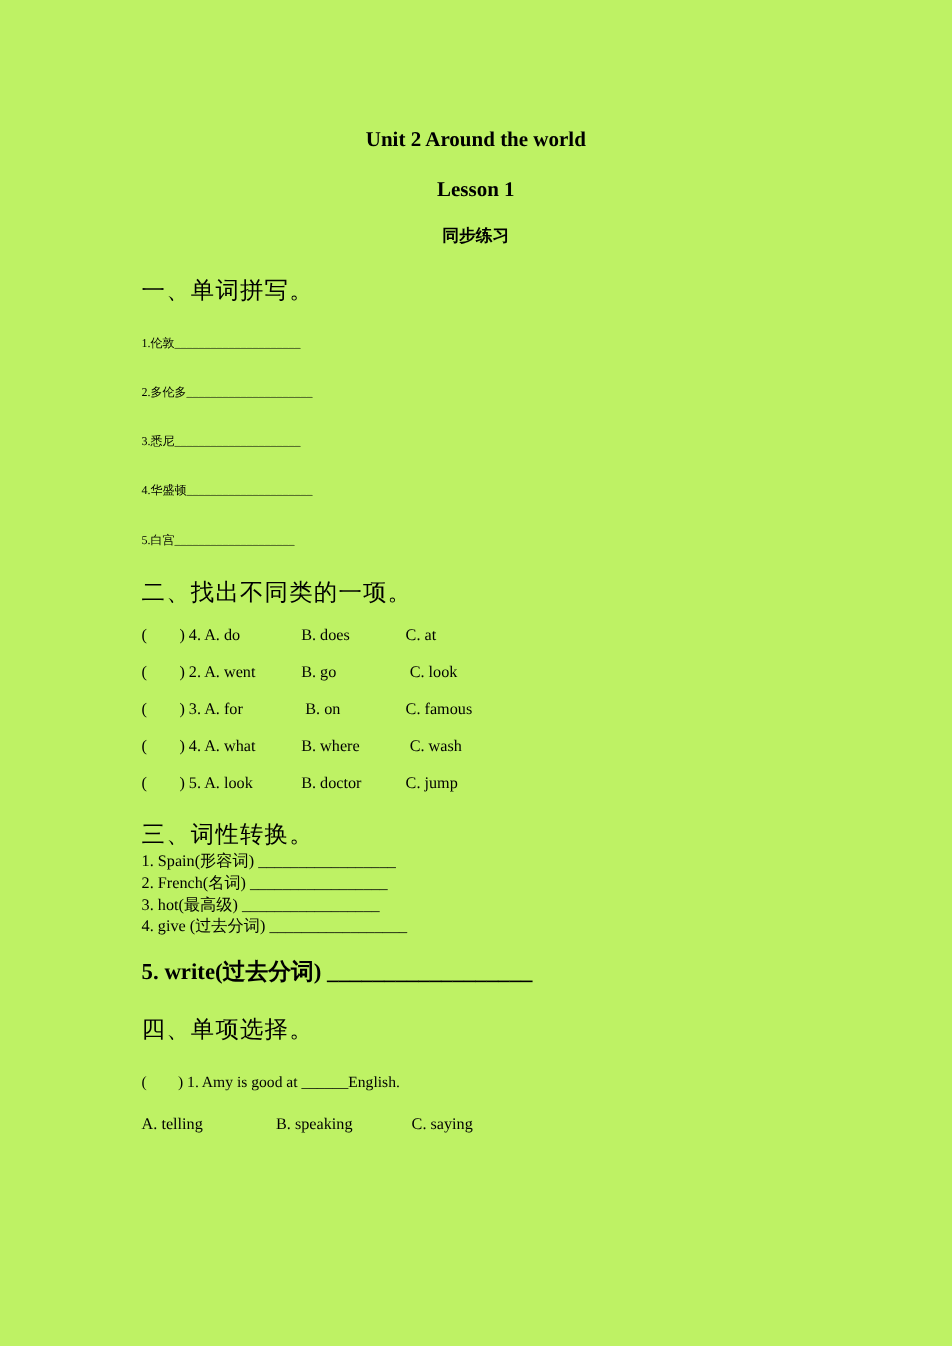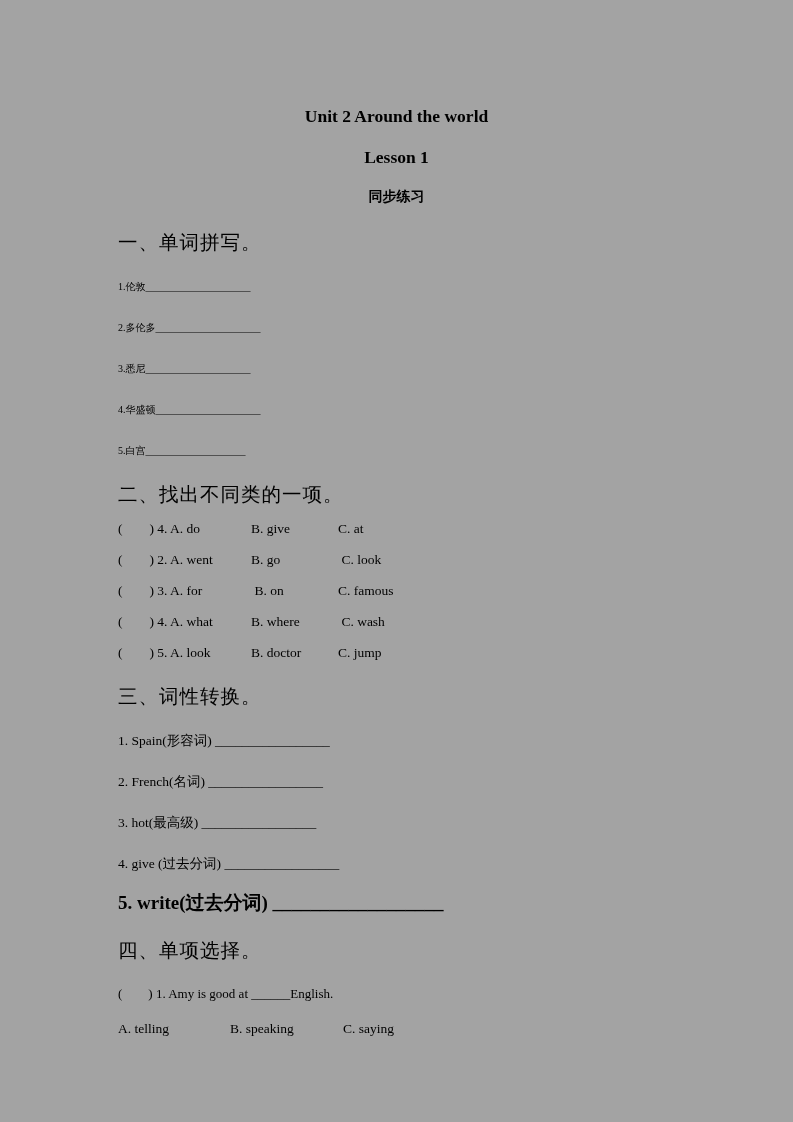--- a/index.html
+++ b/index.html
@@ -1,21 +1,21 @@
 <!DOCTYPE html>
 <html><head>
 <meta charset="utf-8">
 <style>
   * { margin: 0; padding: 0; box-sizing: border-box; }
   html, body { background: #888; }
   .page {
     width: 793px;
     height: 1122px;
     margin: 0 auto;
-    background: #a3a3a3;
+    background: #bef264;
     color: #000000;
     font-family: "Liberation Serif", serif;
     position: relative;
     overflow: hidden;
   }
   .content { padding-top: 104px; }
 
   .title-line {
     text-align: center;
     font-weight: bold;
@@ -54,21 +54,20 @@
     display: grid;
     grid-template-columns: 133px 87px auto;
     font-size: 13.5px;
     line-height: 18px;
   }
   .choice-row span { white-space: pre; }
   .choice-grid { margin-top: 6px; }
 
   .conv-item {
     margin-left: 118px;
-    margin-top: 23px;
     font-size: 13.5px;
     line-height: 18px;
     white-space: pre;
   }
   .conv-item.big {
     margin-top: 17px;
     font-weight: bold;
     font-size: 19px;
     line-height: 26px;
   }
@@ -107,21 +106,21 @@
       <div class="fill-item">3.悉尼_____________________</div>
       <div class="fill-item">4.华盛顿_____________________</div>
       <div class="fill-item">5.白宫____________________</div>
     </div>
 
     <div>
       <div class="section-heading">二、找出不同类的一项。</div>
       <div class="choice-grid">
         <div class="choice-row">
           <span>(        ) 4. A. do</span>
-          <span>B. give</span>
+          <span>B. does</span>
           <span>C. at</span>
         </div>
         <div class="choice-row">
           <span>(        ) 2. A. went</span>
           <span>B. go</span>
           <span> C. look</span>
         </div>
         <div class="choice-row">
           <span>(        ) 3. A. for</span>
           <span> B. on</span>

